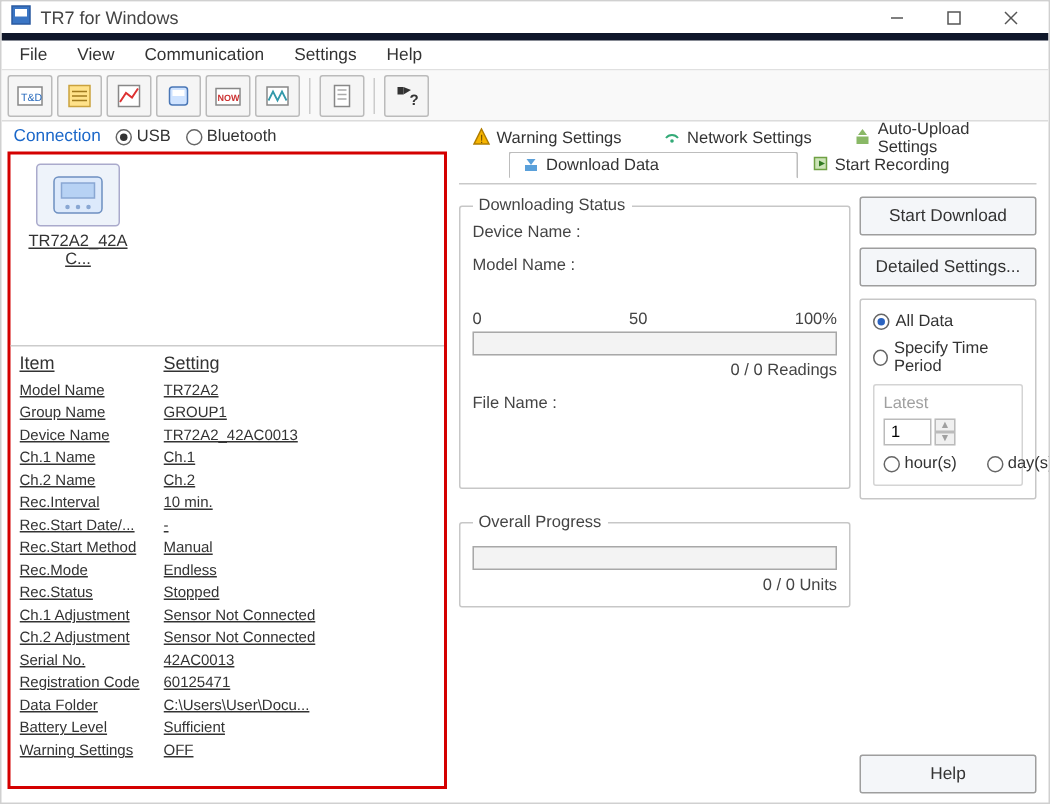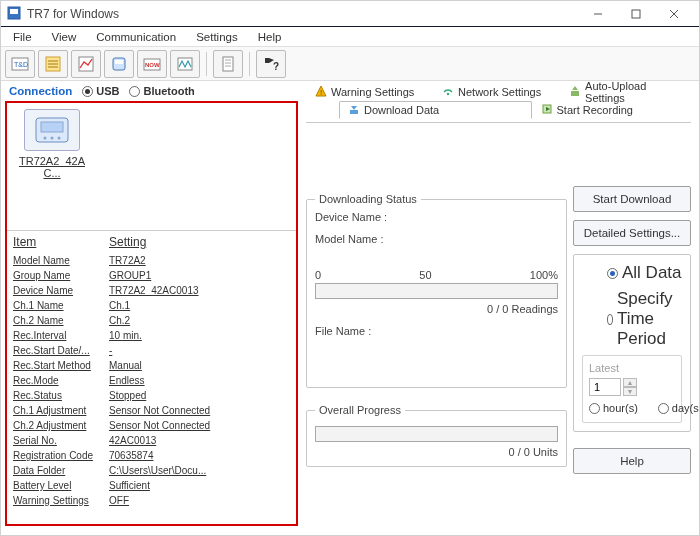--- a/index.html
+++ b/index.html
@@ -1,39 +1,39 @@
 <!DOCTYPE html>
 <html><head>
 <meta charset="utf-8">
 <style>
   * { box-sizing: border-box; margin: 0; padding: 0; }
   body { font-family: "Segoe UI", Tahoma, sans-serif; font-size: 11px; background: #fff; color: #333; width: 700px; height: 536px; overflow: hidden; border: 1px solid #d0d0d0; }
   
   
-  .titlebar { height: 26px; background: #fff; display: flex; align-items: center; padding: 0 6px; border-bottom: 1px solid #0f172a; }
+  .titlebar { height: 26px; background: #fff; display: flex; align-items: center; padding: 0 6px; border-bottom: 5px solid #0f172a; }
   .titlebar .appicon { margin-right: 6px; }
   .titlebar .title { font-size: 12px; color: #444; flex: 1; }
   .winbtns { display: flex; gap: 0; }
   .winbtn { width: 38px; height: 24px; display: flex; align-items: center; justify-content: center; }
   .winbtn svg { pointer-events: none; }
 
   
   .menubar { height: 20px; display: flex; align-items: center; padding: 0 4px; gap: 4px; border-bottom: 1px solid #e0e0e0; font-size: 11.5px; color: #333; }
   .menuitem { padding: 2px 8px; cursor: default; }
 
   
   .toolbar { height: 34px; display: flex; align-items: center; padding: 2px 4px; border-bottom: 1px solid #dcdcdc; background: #f9f9f9; gap: 2px; }
   .tbtn { width: 30px; height: 28px; border: 1px solid #bbb; background: #f5f5f5; border-radius: 2px; display: flex; align-items: center; justify-content: center; position: relative; }
   .tbtn + .tbtn { margin-left: 1px; }
   .tsep { width: 1px; height: 24px; background: #ccc; margin: 0 4px; }
 
   
   .body { display: flex; height: 454px; }
   .left { width: 297px; padding: 2px 0 0 4px; }
-  .conn-hdr { font-size: 11.5px; color: #1a67c9; padding: 2px 4px 4px; display: flex; align-items: center; gap: 10px; font-weight: bold; }
+  .conn-hdr { font-size: 11.5px; color: #1a67c9; padding: 2px 4px 4px; display: flex; align-items: center; gap: 10px; }
   .radio { display: inline-flex; align-items: center; gap: 3px; color: #333; font-size: 11px; }
   .radio .dot { width: 11px; height: 11px; border: 1px solid #666; border-radius: 50%; display: inline-block; position: relative; }
   .radio.checked .dot::after { content: ''; position: absolute; inset: 2px; background: #333; border-radius: 50%; }
 
   .redbox { border: 2px solid #d40000; height: 425px; display: flex; flex-direction: column; text-decoration: underline; }
   .device-pane { height: 128px; border-bottom: 1px solid #ccc; padding: 6px; overflow: hidden; }
   .dev-item { width: 78px; text-align: center; }
   .dev-icon-box { width: 56px; height: 42px; margin: 0 auto 4px; border: 1px solid #aac; border-radius: 3px; background: #eef3fa; display: flex; align-items: center; justify-content: center; }
   .dev-label { font-size: 11px; word-break: break-all; }
   .props-pane { flex: 1; overflow-y: auto; padding: 4px 6px; position: relative; }
@@ -42,37 +42,37 @@
   .prow { display: flex; font-size: 10px; color: #333; line-height: 15px; }
   .prow .c1 { width: 96px; white-space: nowrap; overflow: hidden; text-overflow: ellipsis; }
   .prow .c2 { flex: 1; white-space: nowrap; overflow: hidden; text-overflow: ellipsis; }
 
   .right { flex: 1; padding: 2px 8px 6px 8px; display: flex; flex-direction: column; }
   .tabs { display: flex; flex-wrap: wrap; gap: 0; margin-bottom: 4px; }
   .tab { font-size: 11px; color: #333; height: 18px; display: flex; align-items: center; gap: 4px; padding: 0 8px; border: 1px solid transparent; cursor: default; }
   .tab.active { border: 1px solid #bdbdbd; border-bottom: 1px solid #fff; background: #fff; border-top-left-radius: 2px; border-top-right-radius: 2px; }
   .tabline { border-bottom: 1px solid #c9c9c9; height: 0; margin-top: -1px; margin-bottom: 8px; }
 
-  .right-body { flex: 1; display: flex; gap: 6px; align-items: center; }
+  .right-body { flex: 1; display: flex; gap: 6px; }
   .main-col { flex: 1; }
   .side-col { width: 118px; display: flex; flex-direction: column; gap: 8px; }
 
   fieldset { border: 1px solid #c7c7c7; border-radius: 2px; font-size: 11px; color: #444; }
   legend { padding: 0 4px; font-size: 11px; color: #444; }
   .fs-downloading { padding: 6px 8px 10px; }
   .field-row { display: flex; align-items: center; margin-bottom: 10px; }
   .lbl { font-size: 11px; color: #444; }
   .progress-row { display: flex; align-items: center; justify-content: space-between; font-size: 11px; margin-top: 14px; }
   .progressbar { height: 16px; border: 1px solid #a8a8a8; background: #f3f3f3; margin-top: 2px; }
   .readings { text-align: right; font-size: 11px; margin-top: 4px; }
 
   .btn { border: 1px solid #9e9e9e; background: #f4f6f9; border-radius: 2px; height: 26px; padding: 0 8px; font-size: 11.5px; text-align: center; display: flex; align-items: center; justify-content: center; cursor: default; }
 
   .specify-box { border: 1px solid #c7c7c7; padding: 8px; border-radius: 2px; }
-  .radio2 { display: flex; align-items: center; gap: 4px; font-size: 17px; margin-bottom: 6px; color: #333; margin-left: 25px; }
+  .radio2 { display: flex; align-items: center; gap: 4px; font-size: 11px; margin-bottom: 6px; color: #333; }
   .radio2 .dot { width: 11px; height: 11px; border: 1px solid #666; border-radius: 50%; display: inline-block; position: relative; }
   .radio2.checked .dot::after { content: ''; position: absolute; inset: 2px; background: #2b63c0; border-radius: 50%; }
   .latest-group { border: 1px solid #d4d4d4; padding: 6px 6px 8px; border-radius: 2px; margin-top: 4px; }
   .latest-group.dis { color: #a0a0a0; }
   .spin { display: flex; align-items: center; gap: 2px; }
   .spin input { width: 32px; height: 18px; border: 1px solid #bbb; font-size: 11px; text-align: left; padding-left: 4px; background: #fff; }
   .spinbtns { display: flex; flex-direction: column; }
   .spinbtn { width: 14px; height: 9px; border: 1px solid #bbb; font-size: 7px; line-height: 7px; text-align: center; background: #f0f0f0; }
   .radline { display: flex; gap: 20px; margin-top: 6px; color: #a0a0a0; }
   
@@ -257,21 +257,21 @@
             <div class="prow">
               <div class="c1">Ch.2 Adjustment</div>
               <div class="c2">Sensor Not Connected</div>
             </div>
             <div class="prow">
               <div class="c1">Serial No.</div>
               <div class="c2">42AC0013</div>
             </div>
             <div class="prow">
               <div class="c1">Registration Code</div>
-              <div class="c2">70635874</div>
+              <div class="c2">60125471</div>
             </div>
             <div class="prow">
               <div class="c1">Data Folder</div>
               <div class="c2">C:\Users\User\Docu...</div>
             </div>
             <div class="prow">
               <div class="c1">Battery Level</div>
               <div class="c2">Sufficient</div>
             </div>
             <div class="prow">

